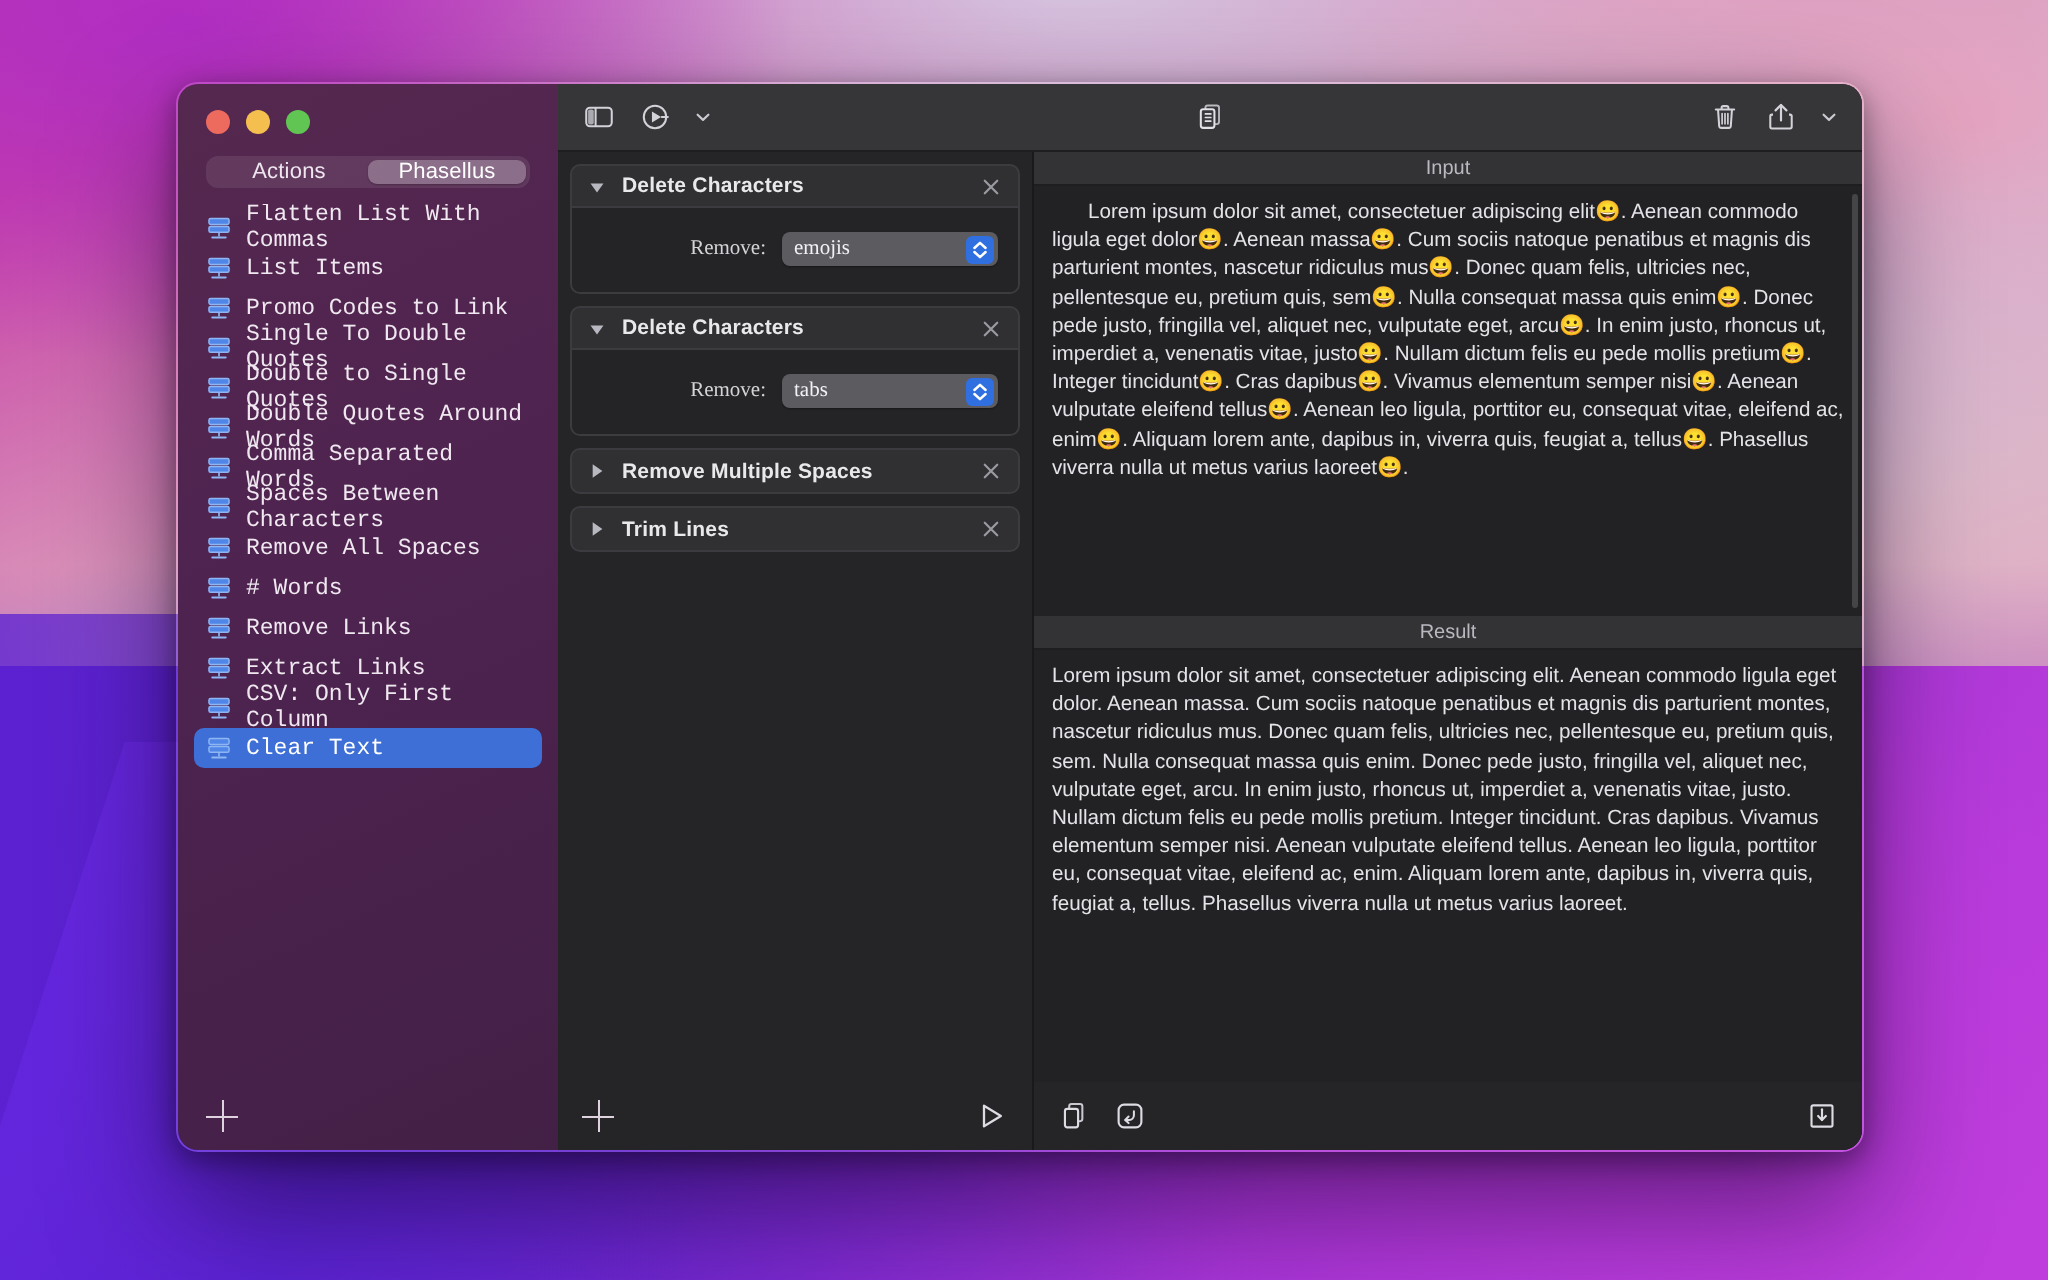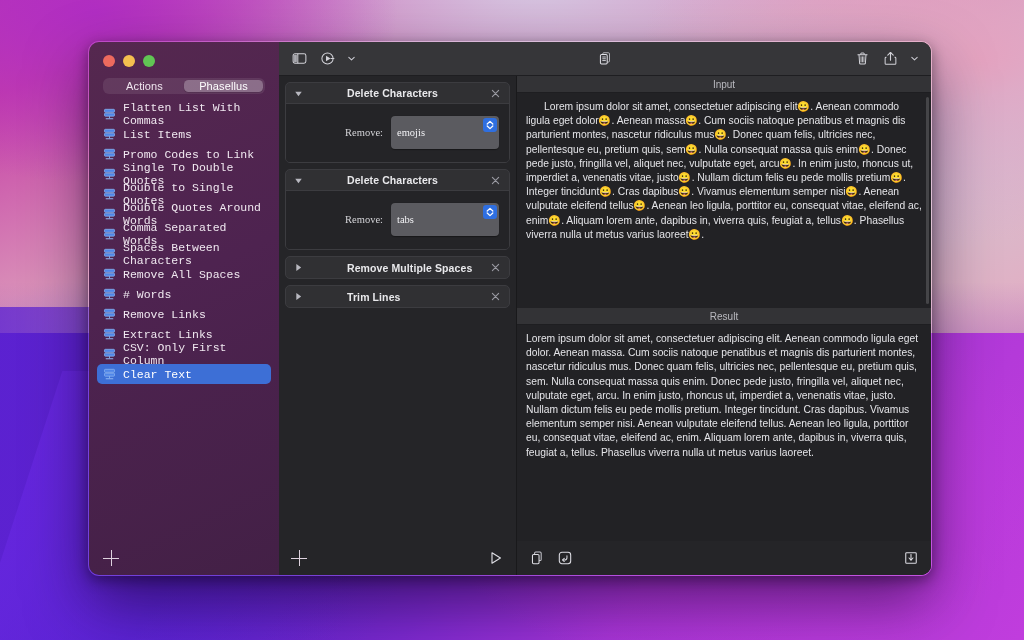--- a/index.html
+++ b/index.html
@@ -167,30 +167,30 @@
     margin-bottom: 6px;
     overflow: hidden;
   }
   .card-head {
     height: 21px; display: flex; align-items: center; gap: 8px;
     padding: 0 8px;
     border-bottom: 0.5px solid #3c3c40;
   }
   .card.collapsed .card-head { border-bottom: none; }
   .disclosure { width: 9px; height: 9px; flex: 0 0 9px; display:block; }
-  .card-title { font-size: 10.5px; font-weight: bold; color: #e9e9ec; flex: 1; letter-spacing: 0.1px; margin-left: 36px; }
+  .card-title { font-size: 10.5px; font-weight: bold; color: #e9e9ec; flex: 1; letter-spacing: 0.1px; }
   .card-close { width: 11px; height: 11px; display:block; }
   .card-body {
     background: #242427;
     padding: 12px 10px 13px 10px;
     display: flex; align-items: center; justify-content: flex-end; gap: 8px; font-family: Liberation Serif, serif;
   }
   .field-label { font-size: 10.5px; color: #d4d4d8; }
   .popup {
-    width: 108px; height: 33px;
+    width: 108px; height: 17px;
     background: #5b5b60;
     border-radius: 4px;
     display: flex; align-items: center;
     padding-left: 6px;
     position: relative;
     box-shadow: 0 0.5px 1px rgba(0,0,0,0.35);
   }
   .popup-value { font-size: 10.5px; color: #f2f2f5; }
   .popup-arrows {
     position: absolute; right: 2px; top: 1.5px;

